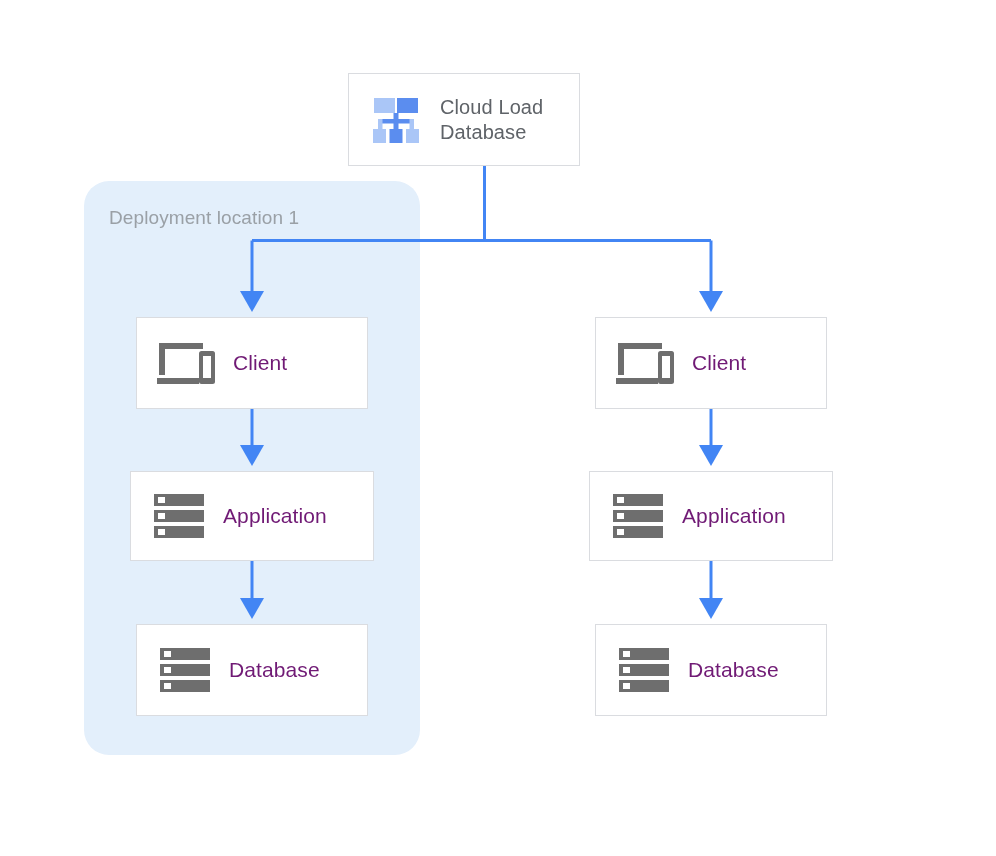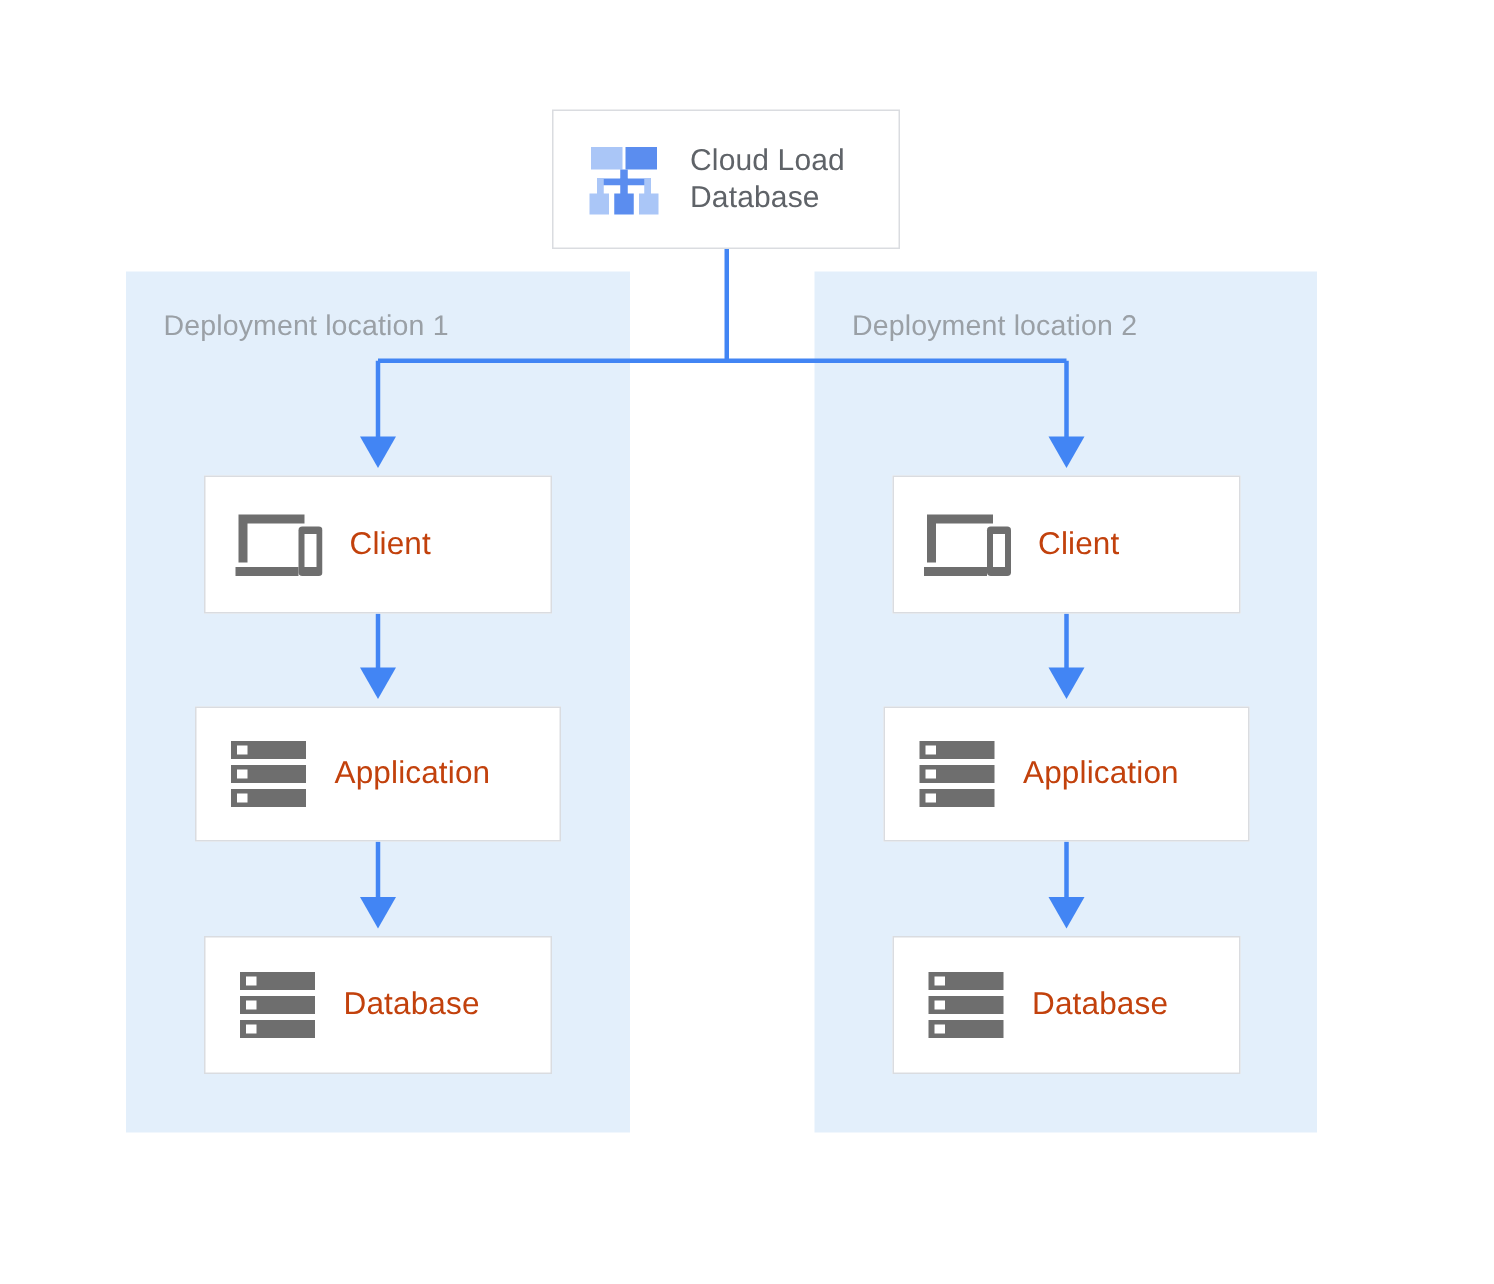--- a/index.html
+++ b/index.html
@@ -20,20 +20,21 @@
     left: 0;
     top: 0;
     width: 996px;
     height: 856px;
   }
 
   
   .zone {
     position: absolute;
     background: #e3effb;
+    border-radius: 25px;
   }
   #zone-1 { left: 84px;  top: 181px; width: 336px; height: 574px; }
   #zone-2 { left: 543px; top: 181px; width: 335px; height: 574px; }
 
   .zone-label {
     position: absolute;
     top: 26px;
     left: 25px;
     font-size: 19px;
     color: #9aa0a6;
@@ -45,28 +46,28 @@
   .node {
     position: absolute;
     background: #ffffff;
     border: 1px solid #dadce0;
     box-sizing: border-box;
     display: flex;
     align-items: center;
   }
   .node-label {
     font-size: 21px;
-    color: #c2410c;
+    color: #701a75;
     letter-spacing: 0.1px;
     white-space: nowrap;
   }
 
   
   #node-lb {
-    left: 368px;
+    left: 348px;
     top: 73px;
     width: 232px;
     height: 93px;
     padding-left: 20px;
   }
   #node-lb .node-label {
     font-size: 20px;
     color: #5f6368;
     line-height: 25px;
     margin-left: 17px;
@@ -100,23 +101,20 @@
 </style>
 </head>
 <body>
 
 <div id="diagram">
 
   <div class="zone" id="zone-1">
     <div class="zone-label">Deployment location 1</div>
   </div>
 
-  <div class="zone" id="zone-2">
-    <div class="zone-label">Deployment location 2</div>
-  </div>
 
   <svg id="connectors" viewBox="0 0 996 856" xmlns="http://www.w3.org/2000/svg">
     <g stroke="#4285f4" stroke-width="3" fill="none">
 
       <path d="M 484.5 166 L 484.5 240.5"></path>
 
       <path d="M 252 240.5 L 711 240.5"></path>
 
       <path d="M 252 240.5 L 252 292"></path>
 

